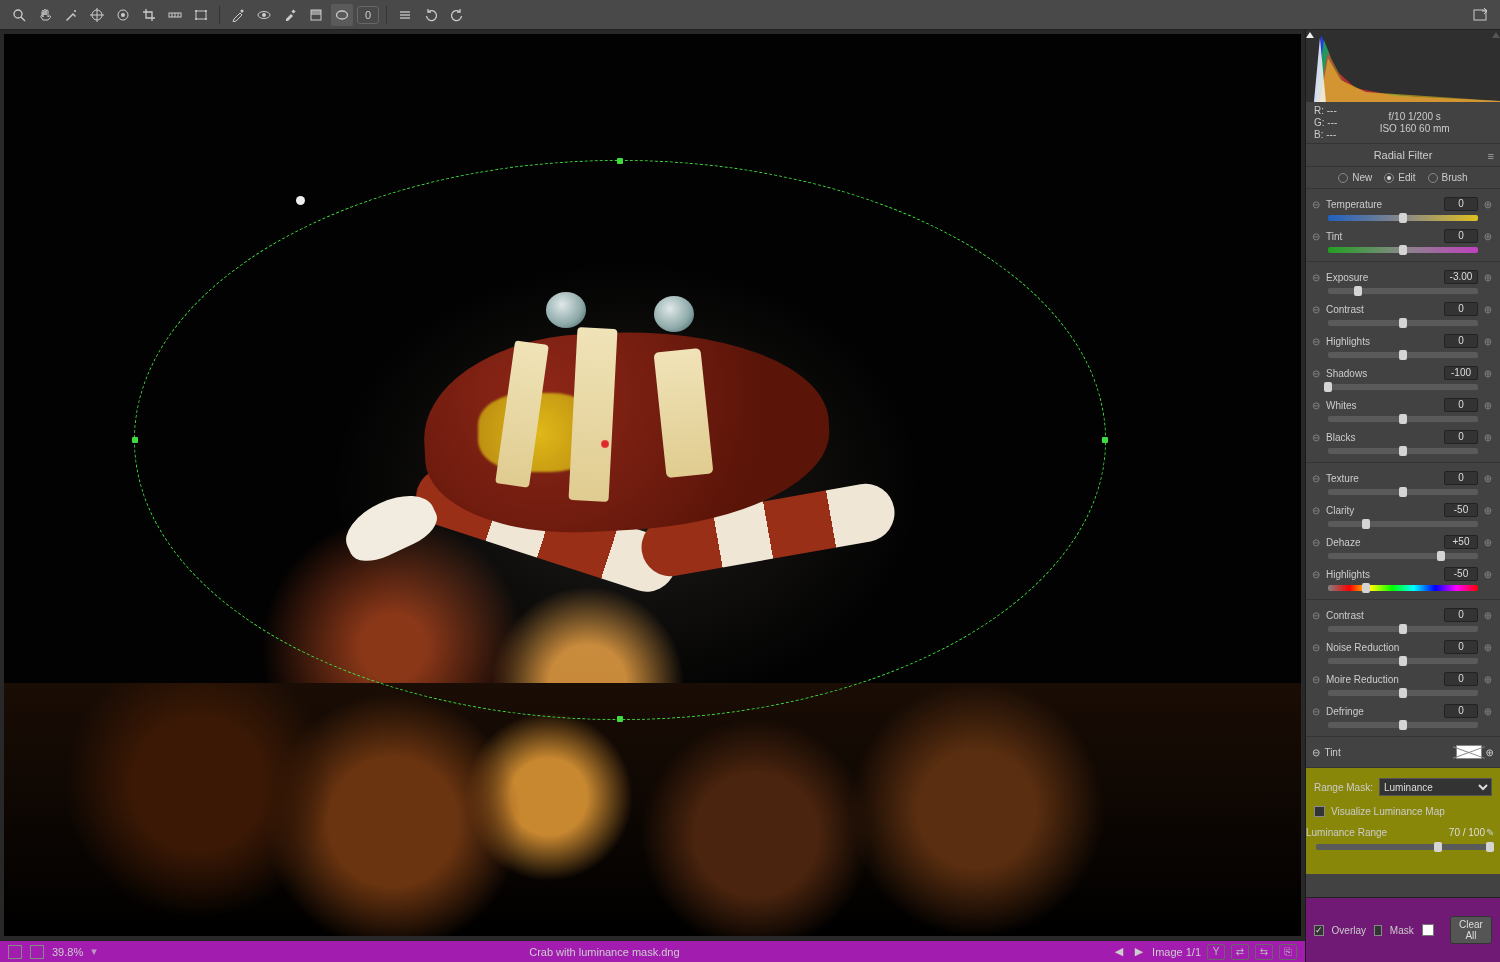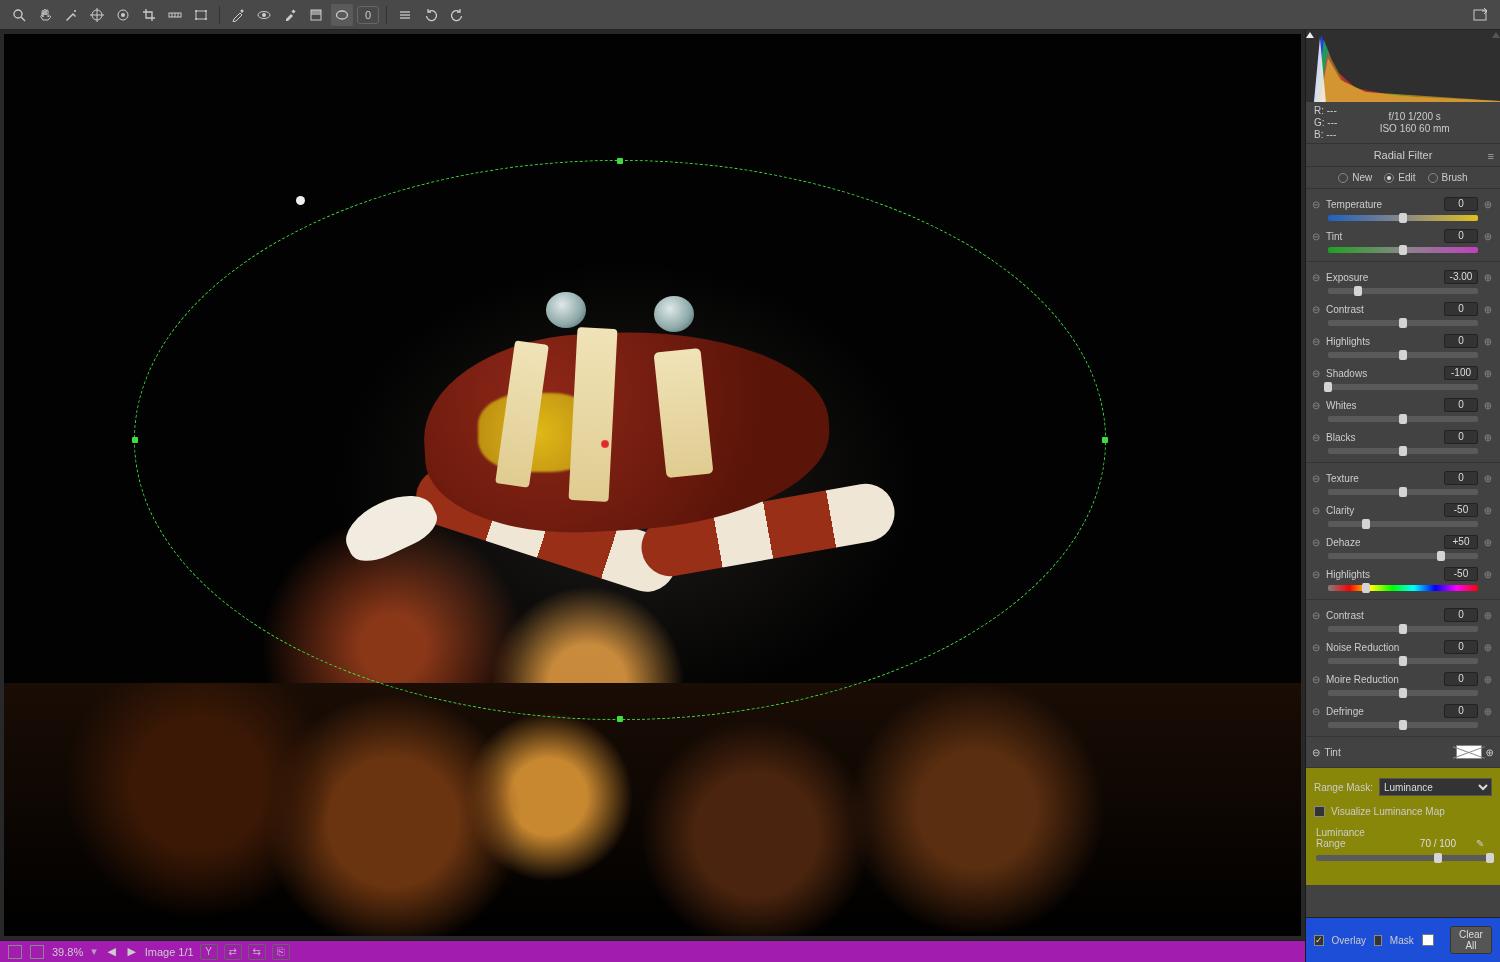--- a/index.html
+++ b/index.html
@@ -104,28 +104,28 @@
 
 .plain-row { display:flex; align-items:center; padding:4px 6px; gap:4px; }
 .plain-row .lbl { flex:1; padding-left:16px; }
 .plain-row .val { width:34px; text-align:center; background:#333; border:1px solid #222; color:#ddd; font-size:10px; height:14px; line-height:12px; border-radius:2px; }
 
 .hl-box { background:#88870a; margin:0; padding:6px 0 10px 0; }
 .range-sel { padding:4px 8px; display:flex; align-items:center; gap:6px; }
 .range-sel select { flex:1; background:#333; color:#ddd; border:1px solid #555; font-size:10px; height:18px; }
 .check-row { padding:6px 8px; display:flex; align-items:center; gap:6px; }
 .chk { width:11px; height:11px; border:1px solid #888; display:inline-block; background:#333; cursor:pointer; }
-.rng-row { padding:4px 10px; display:flex; align-items:flex-end; gap:20px; }
+.rng-row { padding:4px 0; display:flex; align-items:flex-end; gap:1px; }
 .rng-row .lbl { flex:1; }
 .rng-row .vv { width:44px; color:#ddd; font-size:10px; text-align:right; }
 .rng-row .pick { width:14px; color:#ccc; cursor:pointer; }
 .dual-track { margin:2px 10px 6px 10px; height:6px; background:#5a5a5a; border-radius:2px; position:relative; }
 .dual-track .tA,.dual-track .tB { position:absolute; top:-2px; width:8px; height:10px; background:#d4d4d4; border-radius:2px; transform:translateX(-50%); cursor:pointer; }
 
-.panel-footer { border-top:1px solid #222; padding:8px 8px; display:flex; align-items:center; gap:8px; background:#1d4ed8; }
+.panel-footer { border-top:1px solid #222; padding:18px 8px; display:flex; align-items:center; gap:8px; background:#701a75; }
 .chk2 { width:11px; height:11px; border:1px solid #888; background:#333; display:inline-flex; align-items:center; justify-content:center; color:#ddd; font-size:9px; cursor:pointer; }
 .chk2.on::after { content:'✓'; }
 .mask-sw { width:18px; height:12px; background:#fff; border:1px solid #777; }
 .footer-spacer { flex:1; }
 .clr-btn { background:#555; border:1px solid #333; color:#ddd; padding:2px 8px; font-size:10px; cursor:pointer; border-radius:3px; }
 
 svg { display:block; }
 </style>
 </head>
 <body>
@@ -272,20 +272,21 @@
           <div class="handle h-r"></div>
         </div>
         <div class="center-pin"></div>
       </div>
 
       <div class="btm-bar">
         <span class="btm-ico"></span>
         <span class="btm-ico"></span>
         <span>39.8%</span>
         <span style="opacity:.7">▾</span>
+        <div class="btm-center">Crab with luminance mask.dng</div>
         <div class="btm-right">
           <span class="nav-btn">◀</span>
           <span class="nav-btn">▶</span>
           <span>Image 1/1</span>
           <span class="mini-btn">Y</span>
           <span class="mini-btn">⇄</span>
           <span class="mini-btn">⇆</span>
           <span class="mini-btn">⎘</span>
         </div>
       </div>

